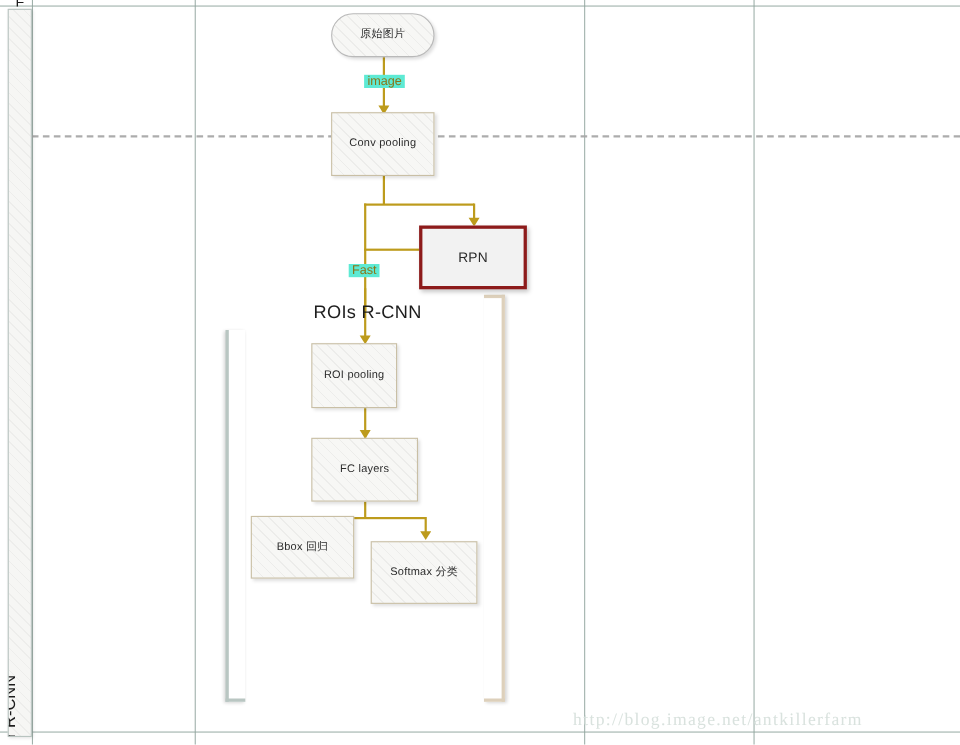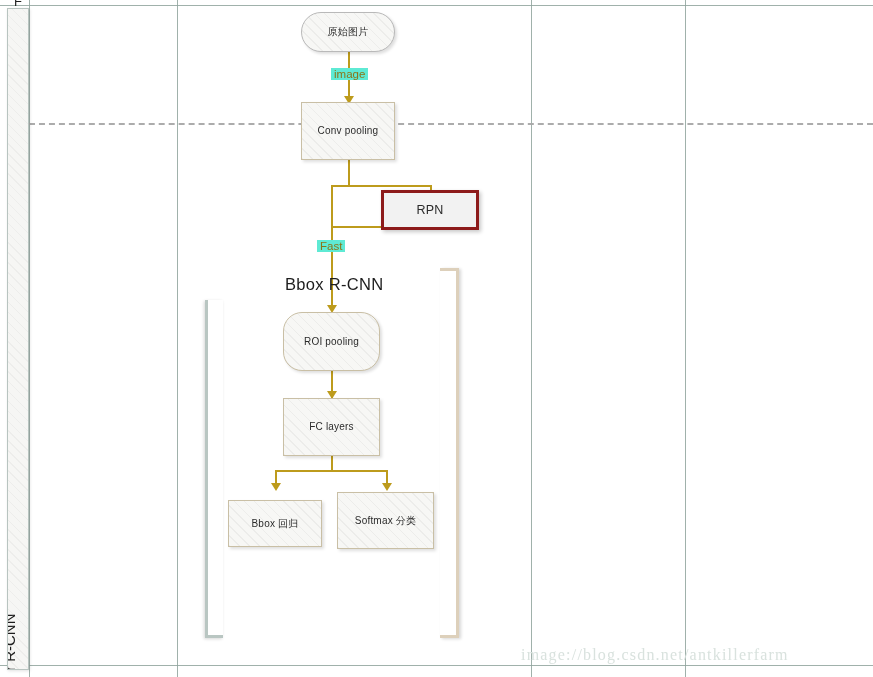--- a/index.html
+++ b/index.html
@@ -153,37 +153,37 @@
   <div class="arrow" style="left:381.5px;top:483px;"></div>
 
   <div class="node round" style="left:301px;top:12px;width:94px;height:40px;">
     <span>原始图片</span>
   </div>
 
   <div class="node" style="left:301px;top:102px;width:94px;height:58px;">
     <span>Conv pooling</span>
   </div>
 
-  <div class="node rpn" style="left:381px;top:190px;width:98px;height:40px;">
+  <div class="node rpn" style="left:381px;top:205px;width:98px;height:58px;">
     <span>RPN</span>
   </div>
 
-  <div class="free-text" id="group-title" style="left:285px;top:275px;">Bbox R-CNN</div>
+  <div class="free-text" id="group-title" style="left:285px;top:275px;">ROIs R-CNN</div>
 
-  <div class="node" style="left:283px;top:312px;width:97px;height:59px;border-radius:19px;">
+  <div class="node" style="left:283px;top:312px;width:78px;height:59px;">
     <span>ROI pooling</span>
   </div>
 
   <div class="node" style="left:283px;top:398px;width:97px;height:58px;">
     <span>FC layers</span>
   </div>
 
-  <div class="node" style="left:228px;top:500px;width:94px;height:47px;">
+  <div class="node" style="left:228px;top:469px;width:94px;height:57px;">
     <span>Bbox 回归</span>
   </div>
 
   <div class="node" style="left:337px;top:492px;width:97px;height:57px;">
     <span>Softmax 分类</span>
   </div>
 
-  <div id="watermark" style="left:521px;top:646px;">image://blog.csdn.net/antkillerfarm</div>
+  <div id="watermark" style="left:521px;top:646px;">http://blog.image.net/antkillerfarm</div>
 
 </div>
 
 </body></html>

